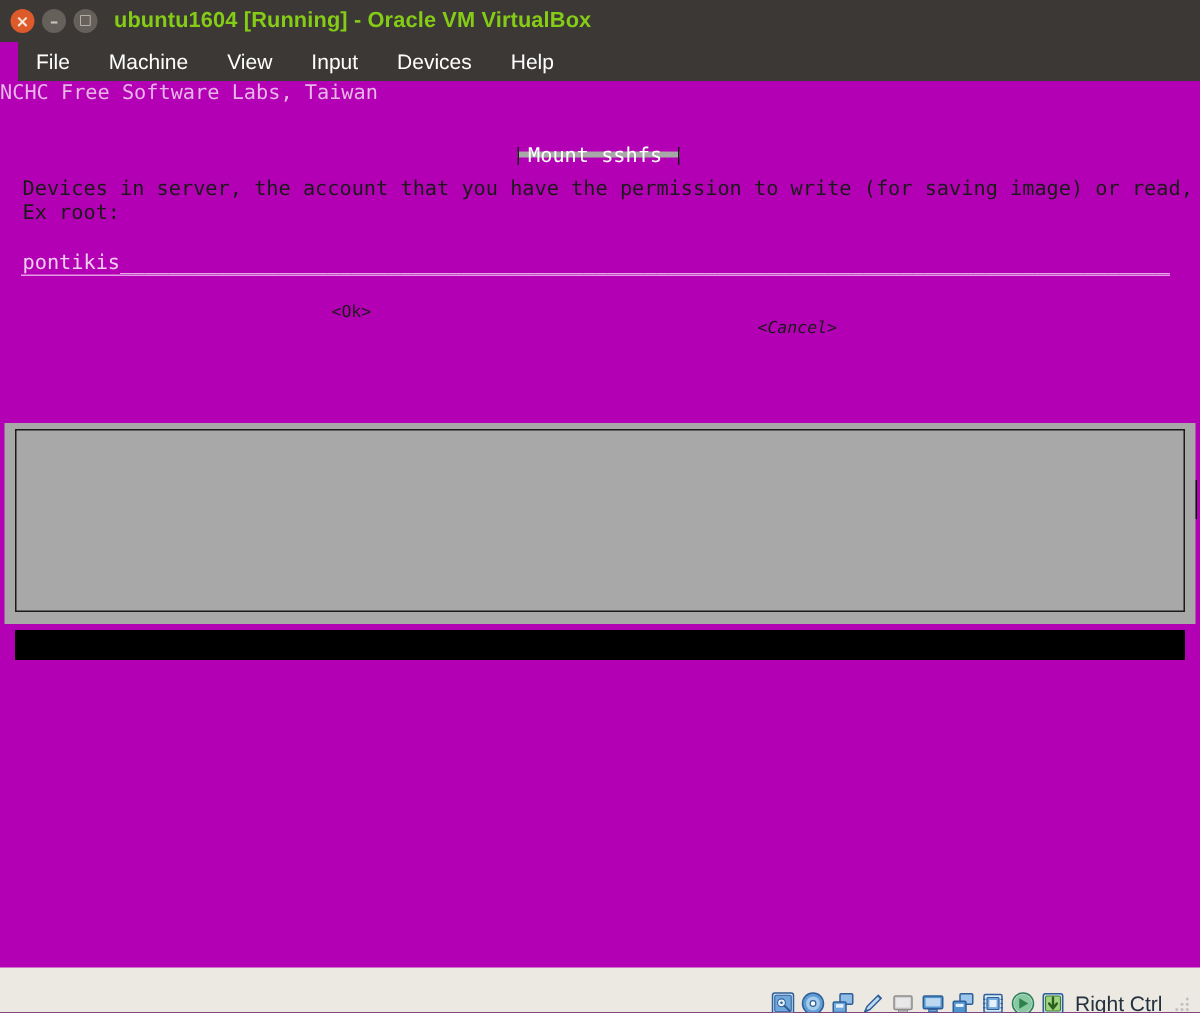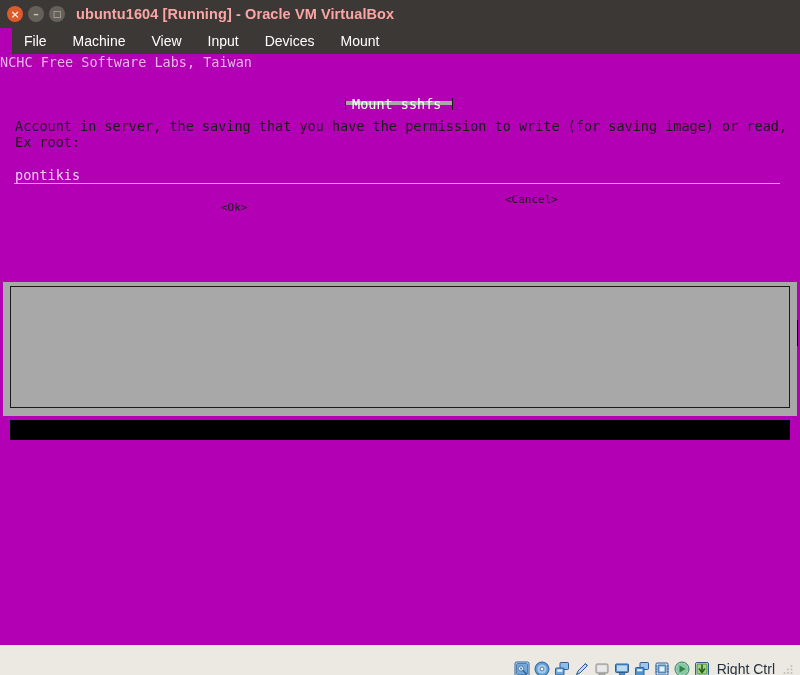--- a/index.html
+++ b/index.html
@@ -43,21 +43,21 @@
     font-size: 10px;
     line-height: 1;
     color: #3d3733;
   }
   .win-btn.close  { background: #dd5a2a; color: #f6e7dd; }
   .win-btn.min    { background: #656059; color: #c9c3bb; }
   .win-btn.max    { background: #656059; color: #c9c3bb; }
   .win-btn .glyph { font-family: "DejaVu Sans", sans-serif; font-size: 11px; font-weight: bold; }
   .win-btn.max .glyph { font-size: 9px; }
   #window-title {
-    color: #fca5a5;
+    color: #84cc16;
     font-size: 14.5px;
     font-weight: bold;
     margin-left: 11px;
     letter-spacing: 0.1px;
     white-space: nowrap;
   }
 
   
   #menubar {
     position: absolute;
@@ -208,21 +208,21 @@
   
   .dlg-button {
     position: absolute;
     font-family: "DejaVu Sans Mono", monospace;
     font-size: 11px;
     line-height: 16px;
     color: #1a1a1a;
     white-space: pre;
   }
   #btn-ok     { left: 221px; top: 146px; }
-  #btn-cancel { left: 505px; top: 138px; }
+  #btn-cancel { left: 505px; top: 157px; font-style: italic; }
 
   
   #edge-marker {
     position: absolute;
     left: 791px;
     top: 266px;
     width: 7px;
     height: 26px;
     background: #000000;
   }
@@ -290,42 +290,42 @@
     </div>
     <div id="window-title">ubuntu1604 [Running] - Oracle VM VirtualBox</div>
   </div>
 
   <div id="menubar">
     <div class="menu-item">File</div>
     <div class="menu-item">Machine</div>
     <div class="menu-item">View</div>
     <div class="menu-item">Input</div>
     <div class="menu-item">Devices</div>
-    <div class="menu-item">Mount</div>
+    <div class="menu-item">Help</div>
   </div>
 
   <div id="guest">
 
     <div class="console-text" id="banner-line">NCHC Free Software Labs, Taiwan</div>
 
     <div id="black-band"></div>
 
     <div id="edge-marker"></div>
     <div id="edge-marker-split"></div>
 
     <div id="dialog">
       <div id="dialog-inner-border"></div>
     </div>
 
     <div id="title-gap"></div>
     <div id="title-tick-left"></div>
     <div id="title-tick-right"></div>
     <div id="dialog-title">Mount sshfs</div>
 
-    <div class="dlg-text" id="dlg-line-1">Account in server, the saving that you have the permission to write (for saving image) or read,</div>
+    <div class="dlg-text" id="dlg-line-1">Devices in server, the account that you have the permission to write (for saving image) or read,</div>
     <div class="dlg-text" id="dlg-line-2">Ex root:</div>
 
     <div id="input-field">
       <span id="input-value">pontikis________________________________________________________________________________________</span>
     </div>
     <div id="input-underline"></div>
 
     <div class="dlg-button" id="btn-ok">&lt;Ok&gt;</div>
     <div class="dlg-button" id="btn-cancel">&lt;Cancel&gt;</div>
   </div>

